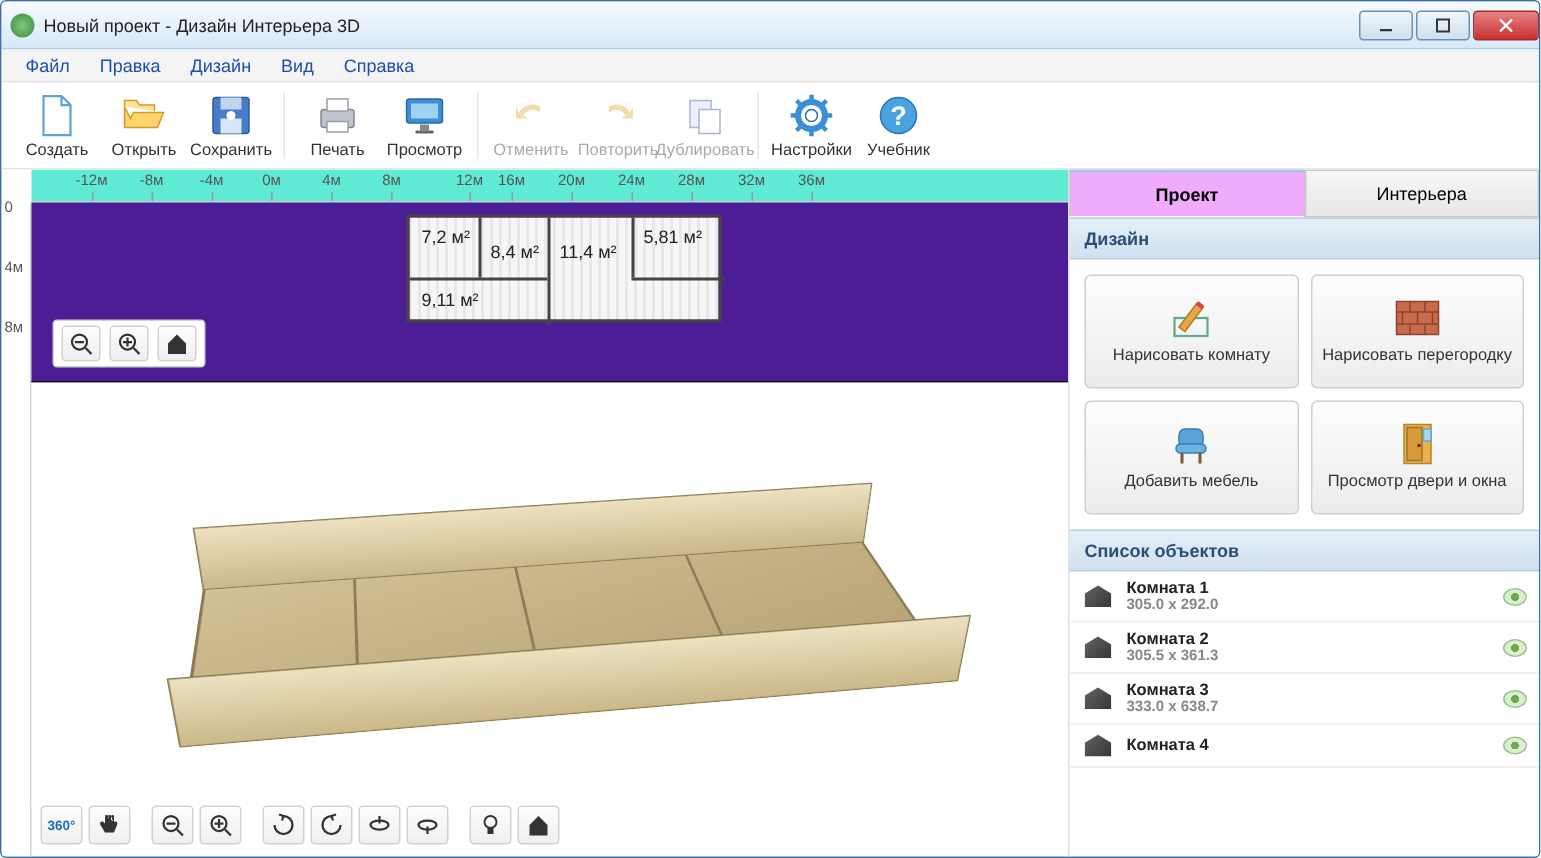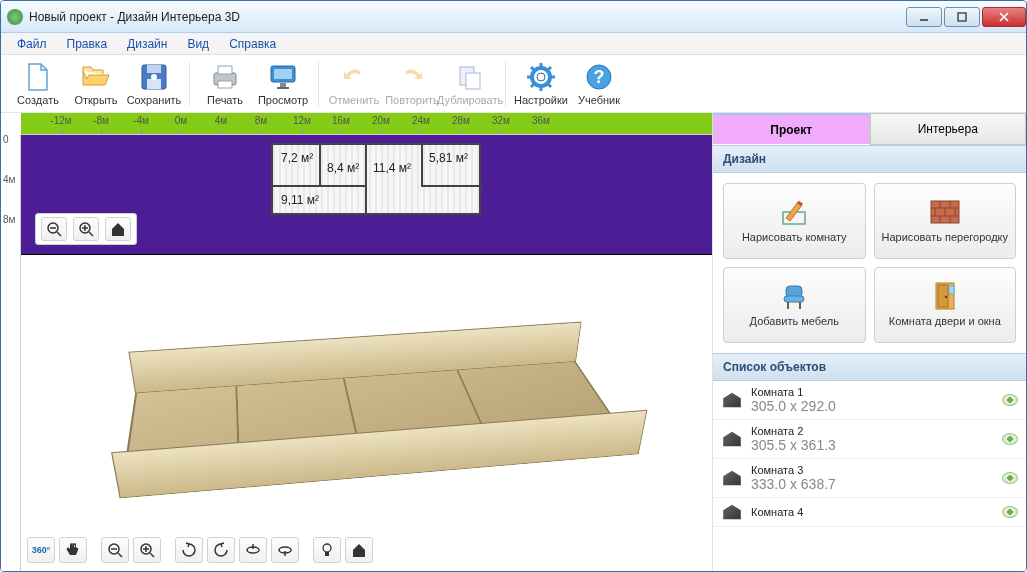--- a/index.html
+++ b/index.html
@@ -19,21 +19,21 @@
 
 .toolbar { height: 58px; background: #fff; display: flex; align-items: center; padding: 2px 8px; border-bottom: 1px solid #e5e5e5; gap: 0; }
 .tbtn { display: flex; flex-direction: column; align-items: center; justify-content: center; width: 58px; height: 54px; border-radius: 3px; cursor: pointer; font-size: 11px; color: #333; }
 .tbtn.disabled { color: #aaa; cursor: default; }
 .tbtn .ticon { width: 30px; height: 30px; display: flex; align-items: center; justify-content: center; margin-bottom: 2px; }
 .tsep { width: 1px; height: 44px; background: #e5e5e5; margin: 0 6px; }
 
 .content { flex: 1; display: flex; overflow: hidden; }
 .canvas-area { flex: 1; position: relative; background: #fff; display: flex; flex-direction: column; }
 
-.ruler-h { height: 22px; background: #84cc16; border-bottom: 1px solid #d0d0d0; position: relative; font-size: 10px; color: #555; margin-left: 20px; }
+.ruler-h { height: 22px; background: #5eead4; border-bottom: 1px solid #d0d0d0; position: relative; font-size: 10px; color: #555; margin-left: 20px; }
 .ruler-h .tick { position: absolute; top: 2px; transform: translateX(-50%); }
 .ruler-h .tick::after { content:""; position: absolute; left: 50%; bottom: -8px; width: 1px; height: 6px; background: #999; }
 
 .ruler-v { width: 20px; background: #fff; border-right: 1px solid #d0d0d0; position: absolute; left: 0; top: 22px; bottom: 0; font-size: 10px; color: #555; }
 .ruler-v .vtick { position: absolute; left: 2px; transform: translateY(-50%); }
 
 .plan2d { position: absolute; left: 20px; right: 0; top: 22px; height: 120px; background: #4c1d95; border-bottom: 1px solid #000000; }
 .floorplan { position: absolute; left: 250px; top: 8px; width: 210px; height: 72px; border: 2px solid #444; background: repeating-linear-gradient(90deg,#e8e8e8 0,#e8e8e8 2px,#f6f6f6 2px,#f6f6f6 6px); }
 .floorplan .innerwall { position: absolute; background: #444; }
 .floorplan .rl { position: absolute; font: 12px Georgia, serif; color: #222; }
@@ -57,26 +57,26 @@
 .tab { flex: 1; display: flex; align-items: center; justify-content: center; font-size: 12px; border: 1px solid #c8c8c8; background: linear-gradient(#f7f7f7,#e7e7e7); cursor: pointer; }
 .tab.active { background: #f0abfc; border-bottom-color: #fff; font-weight: bold; border-top: 2px solid #a7c6e6; }
 
 .section-head { background: linear-gradient(#e5eff8,#cfe0ef); border-top: 1px solid #b8cee0; border-bottom: 1px solid #b8cee0; font-size: 12px; font-weight: bold; color: #2a4f77; padding: 6px 10px; }
 
 .designgrid { display: grid; grid-template-columns: 1fr 1fr; gap: 8px; padding: 10px; }
 .designbtn { height: 76px; border: 1px solid #cfcfcf; border-radius: 4px; background: linear-gradient(#fdfdfd,#ececec); display: flex; flex-direction: column; align-items: center; justify-content: center; gap: 4px; font-size: 11px; color: #333; text-align: center; cursor: pointer; padding: 4px; }
 .designbtn .dicon { width: 30px; height: 30px; display:flex;align-items:center;justify-content:center; }
 .designbtn .dlabel { line-height: 1.2; }
 
-.objlist { flex: 1; overflow-y: auto; }
+.objlist { flex: 1; overflow-y: auto; font-weight: bold; }
 .objitem { display: flex; align-items: center; padding: 5px 8px; border-bottom: 1px solid #eee; gap: 8px; font-size: 11px; cursor: pointer; }
 .objicon { width: 22px; height: 18px; background: linear-gradient(135deg,#6a6a6a,#2f2f2f); clip-path: polygon(10% 40%, 50% 10%, 90% 40%, 90% 90%, 10% 90%); }
 .objmeta { flex:1; display:flex;flex-direction:column; }
 .objname { color:#222; }
-.objdim { color:#888; font-size:14px; }
+.objdim { color:#888; font-size:10px; }
 .eye { width:16px;height:12px;border:1px solid #9bbf8b;border-radius:50%;background:radial-gradient(circle at 50% 50%, #6aab4f 0 30%, #d9efd0 31% 100%); }
 
 svg { display:block; }
 </style>
 </head>
 <body>
 
 <div class="window">
 
   <div class="titlebar">
@@ -221,21 +221,21 @@
 
   <div class="content">
     <div class="canvas-area">
       <div class="ruler-h">
         <div class="tick" style="left:40px">-12м</div>
         <div class="tick" style="left:80px">-8м</div>
         <div class="tick" style="left:120px">-4м</div>
         <div class="tick" style="left:160px">0м</div>
         <div class="tick" style="left:200px">4м</div>
         <div class="tick" style="left:240px">8м</div>
-        <div class="tick" style="left:281px">12м</div>
+        <div class="tick" style="left:292px">12м</div>
         <div class="tick" style="left:320px">16м</div>
         <div class="tick" style="left:360px">20м</div>
         <div class="tick" style="left:400px">24м</div>
         <div class="tick" style="left:440px">28м</div>
         <div class="tick" style="left:480px">32м</div>
         <div class="tick" style="left:520px">36м</div>
       </div>
       <div class="ruler-v">
         <div class="vtick" style="top:4px">0</div>
         <div class="vtick" style="top:44px">4м</div>
@@ -407,21 +407,21 @@
         </div>
         <div class="designbtn">
           <div class="dicon">
               <svg width="22" height="30">
                 <rect x="2" y="2" width="18" height="26" fill="#e8b050" stroke="#b5842a"></rect>
                 <rect x="4" y="4" width="10" height="22" fill="#d69a3a" stroke="#a07225"></rect>
                 <circle cx="12" cy="16" r="1.2" fill="#5a3a1a"></circle>
                 <rect x="15" y="5" width="5" height="8" fill="#a8d8f0" stroke="#6aa8c8"></rect>
               </svg>
             </div>
-          <div class="dlabel">Комната двери и окна</div>
+          <div class="dlabel">Просмотр двери и окна</div>
         </div>
       </div>
       <div class="section-head">Список объектов</div>
       <div class="objlist">
         <div class="objitem">
           <div class="objicon"></div>
           <div class="objmeta">
               <div class="objname">Комната 1</div>
               <div class="objdim">305.0 x 292.0</div>
             </div>

